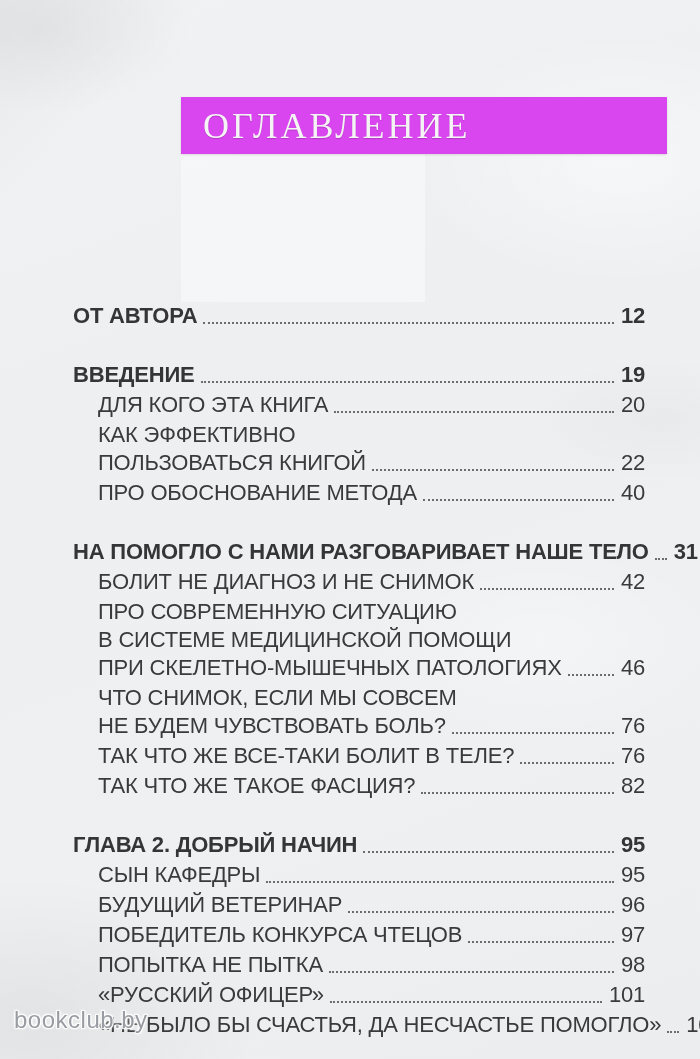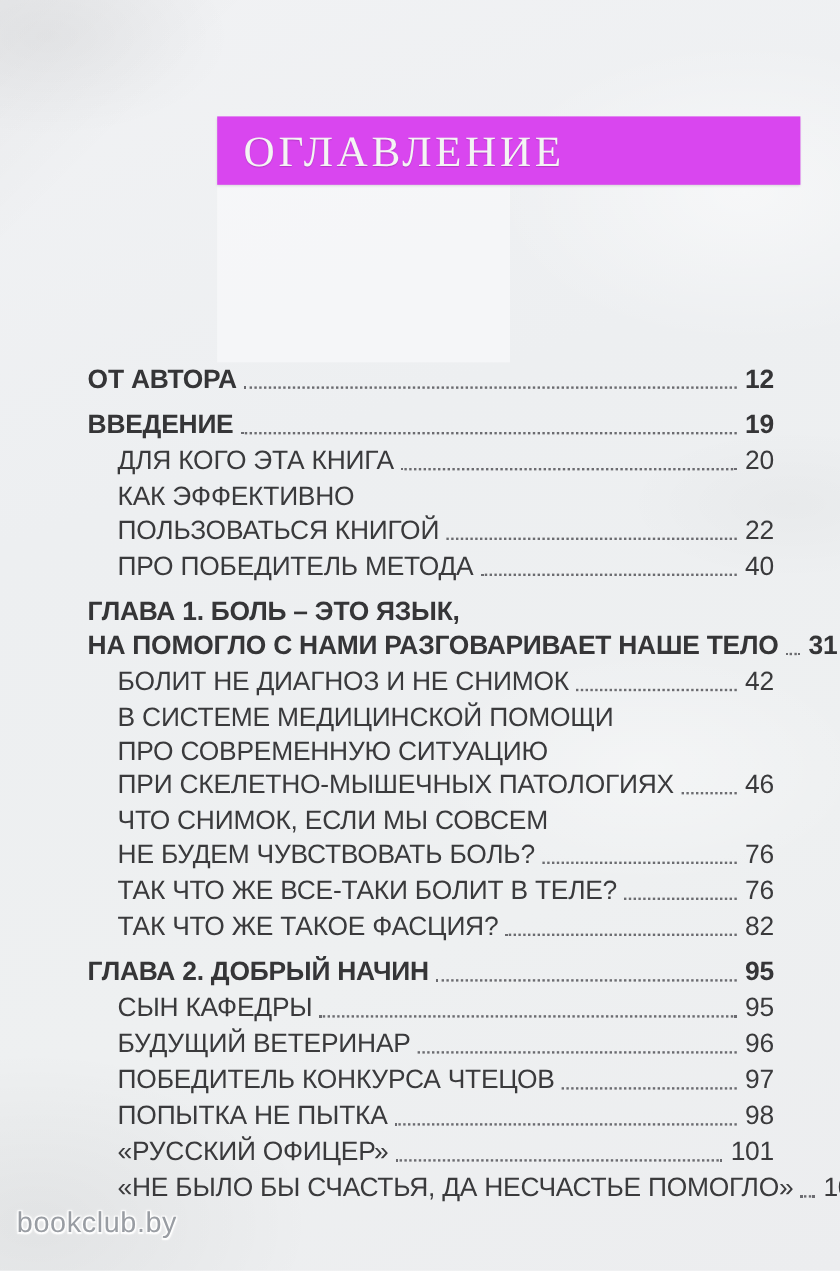--- a/index.html
+++ b/index.html
@@ -42,21 +42,21 @@
     text-shadow: 0 1px 1px rgba(0,0,0,0.18);
     white-space: nowrap;
   }
   .toc {
     position: absolute; left: 73px; top: 302px; right: 55px;
     color: #3a3a3c;
     font-size: 22px;
     letter-spacing: -0.2px;
   }
   .entry { margin-bottom: 2px; }
-  .entry.group-start { margin-top: 10px; }
+  .entry.group-start { margin-top: 31px; }
   .entry.level-1 { padding-left: 25px; }
   .entry.bold { font-weight: 700; color: #353537; }
   .line { display: flex; align-items: stretch; line-height: 28px; height: 28px; white-space: nowrap; }
   .line .txt { flex-shrink: 0; }
   .line .leader {
     flex: 1 1 auto;
     min-width: 12px;
     border-bottom: 2px dotted #55555a;
     margin: 0 7px 6px 6px;
     align-self: flex-end;
@@ -122,56 +122,53 @@
         <div class="line">
           <span class="txt">ПОЛЬЗОВАТЬСЯ КНИГОЙ</span>
           <span class="leader"></span>
           <span class="page">22</span>
         </div>
       </div>
   </div>
     <div class="entry level-1">
     <div class="lines">
         <div class="line">
-          <span class="txt">ПРО ПОБЕДИТЕЛЬ МЕТОДА</span>
+          <span class="txt">ПРО ОБОСНОВАНИЕ МЕТОДА</span>
           <span class="leader"></span>
           <span class="page">40</span>
         </div>
       </div>
   </div>
     <div class="entry level-0 bold group-start">
     <div class="lines">
         <div class="line">
-          <span class="txt">ГЛАВА 1. БОЛЬ – ЭТО ЯЗЫК,</span>
-        </div>
-        <div class="line">
           <span class="txt">НА ПОМОГЛО С НАМИ РАЗГОВАРИВАЕТ НАШЕ ТЕЛО</span>
           <span class="leader"></span>
           <span class="page">31</span>
         </div>
       </div>
   </div>
     <div class="entry level-1">
     <div class="lines">
         <div class="line">
           <span class="txt">БОЛИТ НЕ ДИАГНОЗ И НЕ СНИМОК</span>
           <span class="leader"></span>
           <span class="page">42</span>
         </div>
       </div>
   </div>
     <div class="entry level-1">
     <div class="lines">
         <div class="line">
+          <span class="txt">ПРО СОВРЕМЕННУЮ СИТУАЦИЮ</span>
+        </div>
+        <div class="line">
           <span class="txt">В СИСТЕМЕ МЕДИЦИНСКОЙ ПОМОЩИ</span>
         </div>
         <div class="line">
-          <span class="txt">ПРО СОВРЕМЕННУЮ СИТУАЦИЮ</span>
-        </div>
-        <div class="line">
           <span class="txt">ПРИ СКЕЛЕТНО-МЫШЕЧНЫХ ПАТОЛОГИЯХ</span>
           <span class="leader"></span>
           <span class="page">46</span>
         </div>
       </div>
   </div>
     <div class="entry level-1">
     <div class="lines">
         <div class="line">
           <span class="txt">ЧТО СНИМОК, ЕСЛИ МЫ СОВСЕМ</span>

